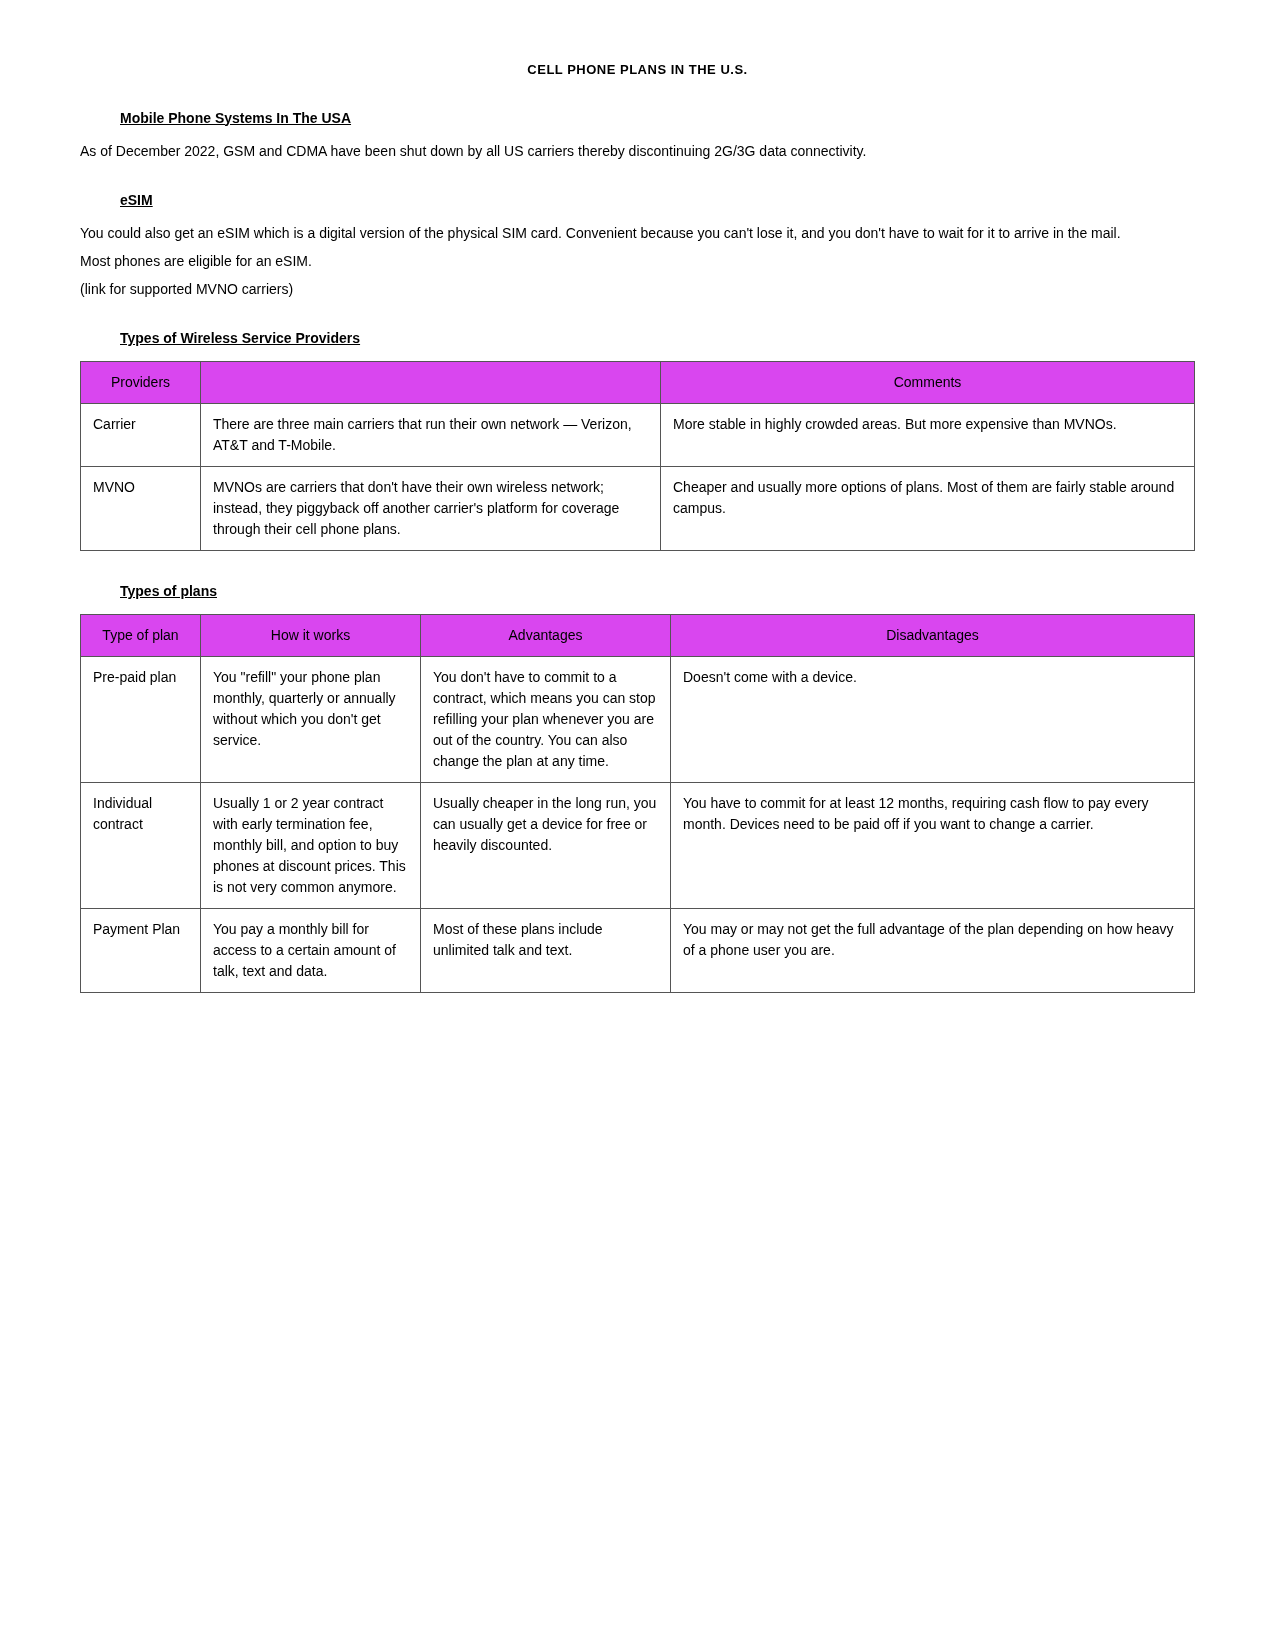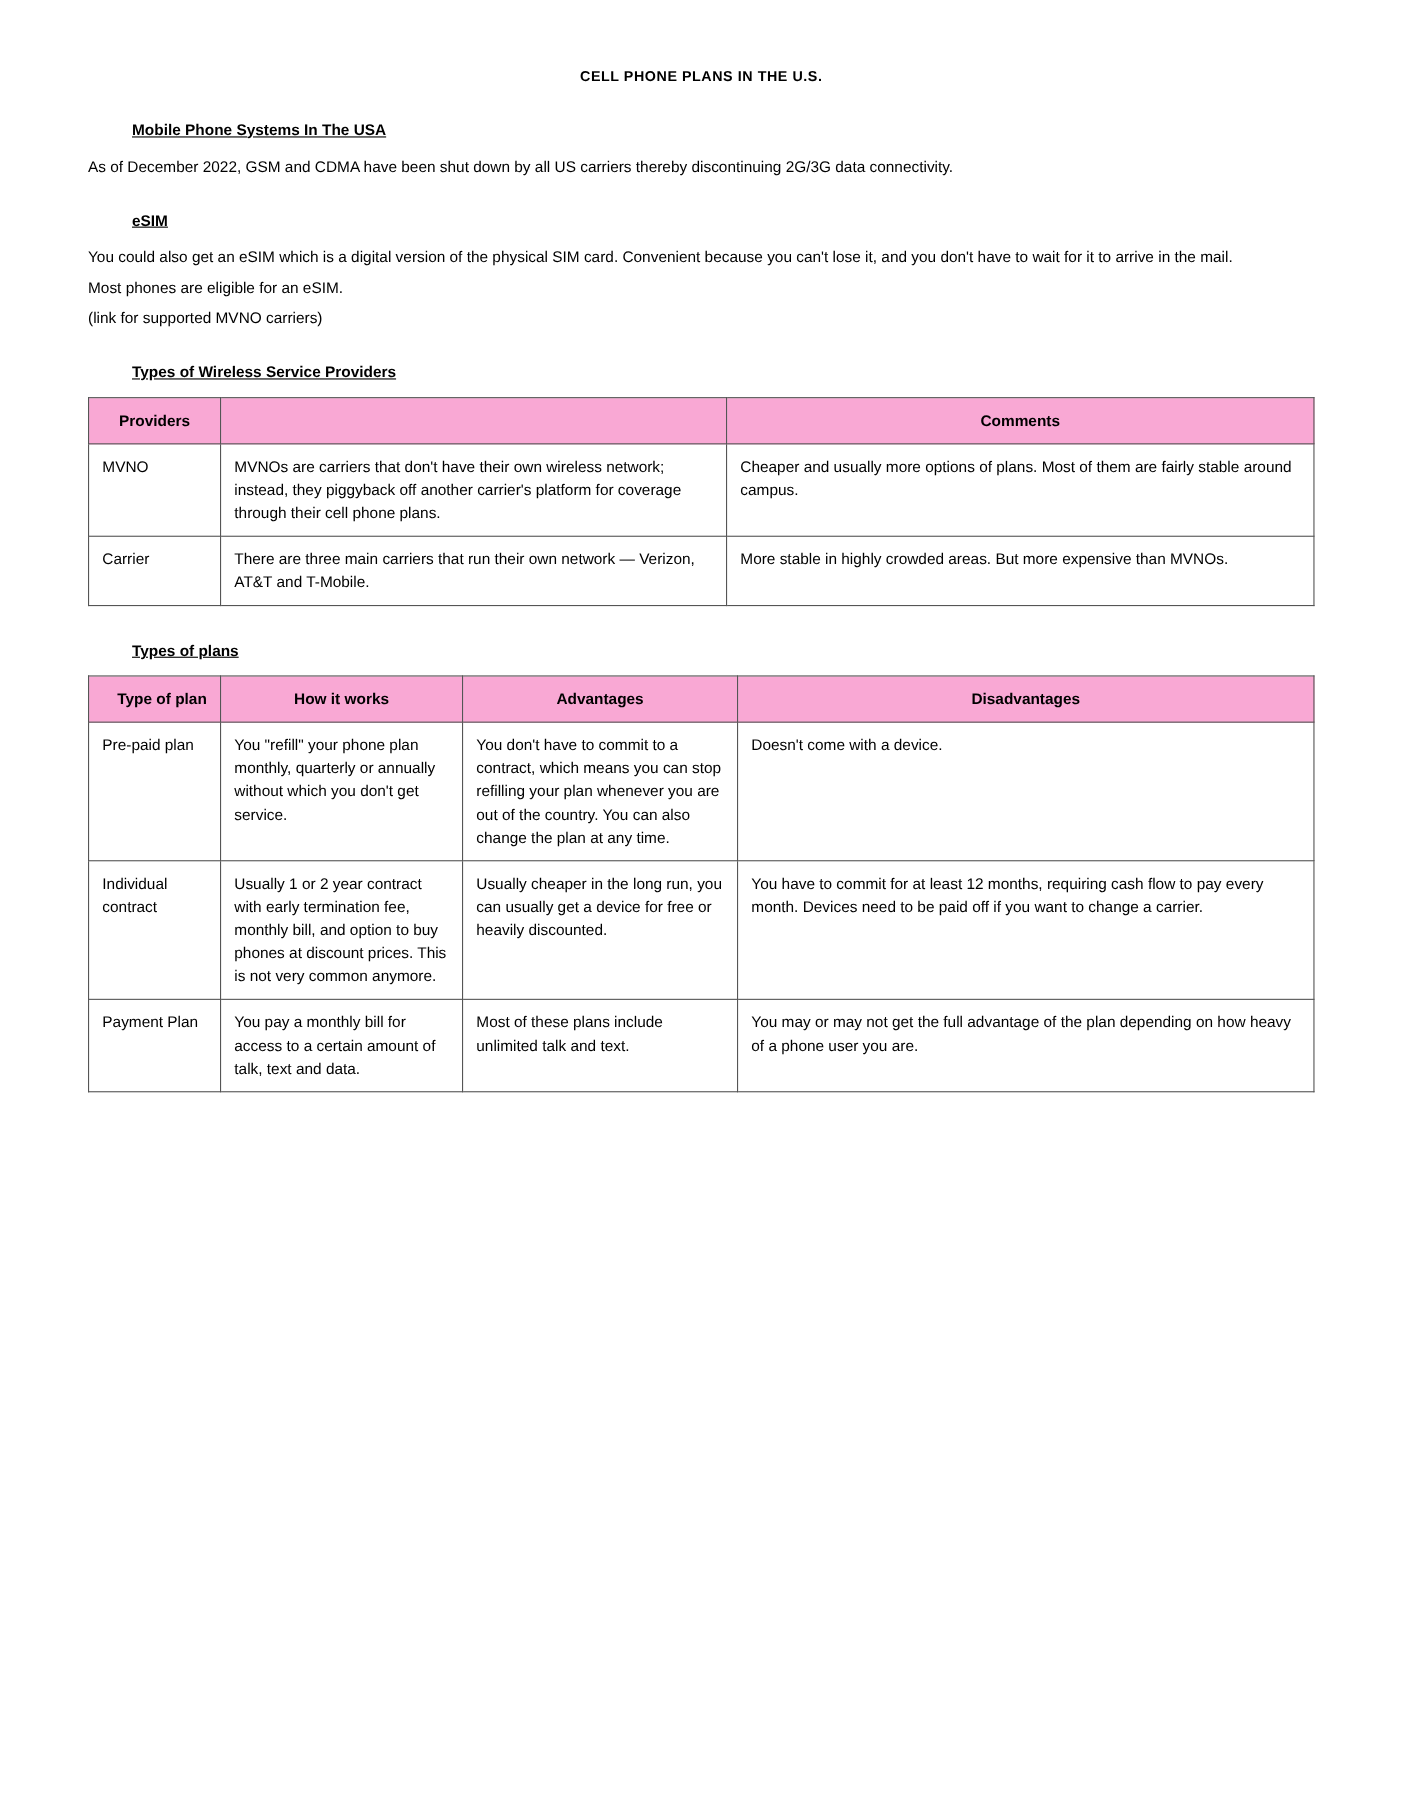--- a/index.html
+++ b/index.html
@@ -54,28 +54,28 @@
       margin-top: 10px;
       margin-bottom: 30px;
     }
     table td, table th {
       border: 1px solid #555;
       padding: 10px 12px;
       vertical-align: top;
       font-size: 14px;
     }
     table th {
-      font-weight: bold;
-      background: #f9a8d4;
+      font-weight: normal;
+      background: #d946ef;
     }
     .col-providers { width: 120px; }
     .col-description { width: 460px; }
     .col-comments { width: auto; }
 
-    .col-type { width: 120px; text-align: right; }
+    .col-type { width: 120px; }
     .col-how { width: 220px; }
     .col-adv { width: 250px; }
     .col-disadv { width: auto; }
 
     .types-of-plans-section {
       margin-top: 20px;
     }
   </style>
 </head>
 <body>
@@ -99,28 +99,28 @@
   <table>
     <thead>
       <tr>
         <th class="col-providers">Providers</th>
         <th class="col-description"></th>
         <th class="col-comments">Comments</th>
       </tr>
     </thead>
     <tbody>
       <tr>
+        <td>Carrier</td>
+        <td>There are three main carriers that run their own network — Verizon, AT&amp;T and T-Mobile.</td>
+        <td>More stable in highly crowded areas. But more expensive than MVNOs.</td>
+      </tr>
+      <tr>
         <td>MVNO</td>
         <td>MVNOs are carriers that don't have their own wireless network; instead, they piggyback off another carrier's platform for coverage through their cell phone plans.</td>
         <td>Cheaper and usually more options of plans. Most of them are fairly stable around campus.</td>
-      </tr>
-      <tr>
-        <td>Carrier</td>
-        <td>There are three main carriers that run their own network — Verizon, AT&amp;T and T-Mobile.</td>
-        <td>More stable in highly crowded areas. But more expensive than MVNOs.</td>
       </tr>
     </tbody>
   </table>
 </div>
 
 <div class="types-of-plans-section section-block">
   <div class="section-heading">Types of plans</div>
   <table>
     <thead>
       <tr>

